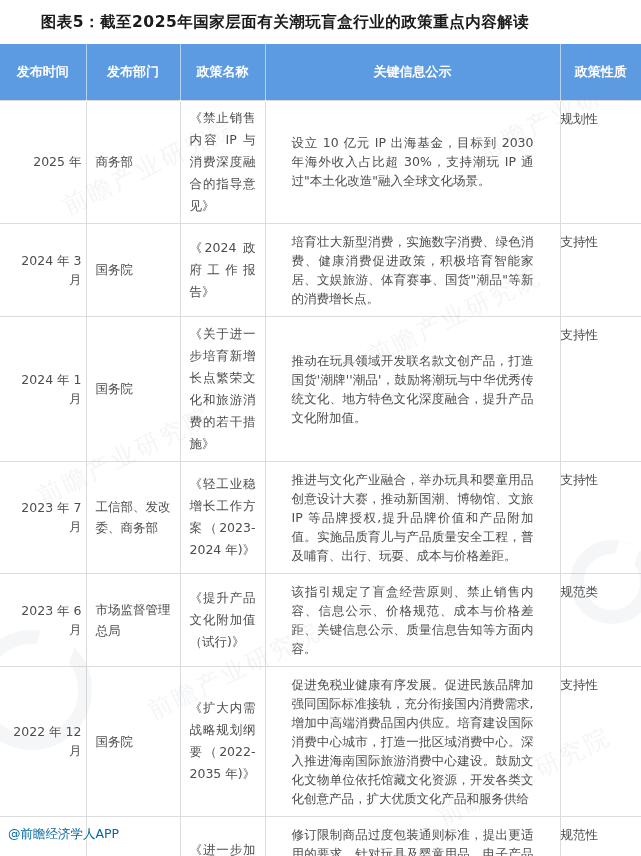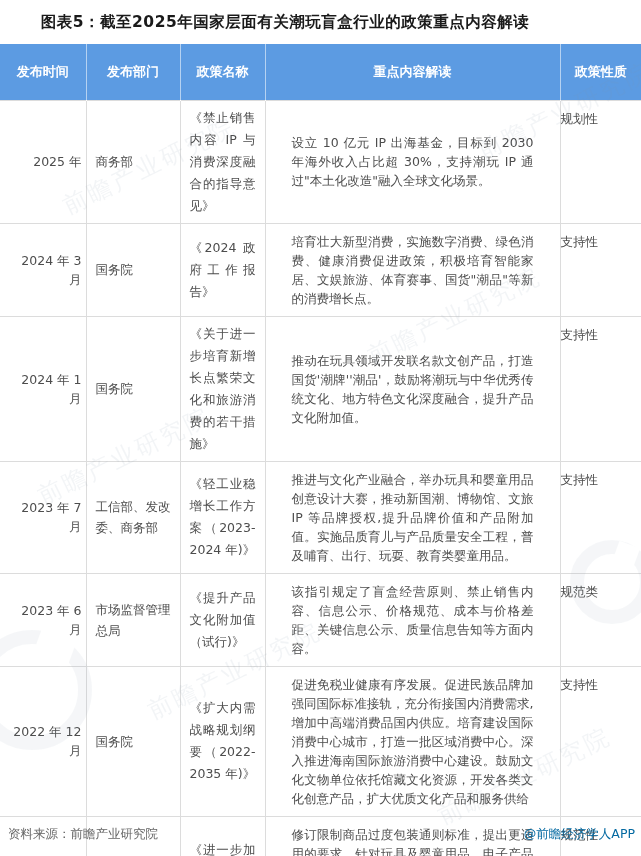--- a/index.html
+++ b/index.html
@@ -97,21 +97,21 @@
       <col style="width:94px">
       <col style="width:85px">
       <col style="width:295px">
       <col style="width:81px">
   </colgroup>
   <thead>
     <tr>
       <th>发布时间</th>
       <th>发布部门</th>
       <th>政策名称</th>
-      <th>重点内容解读</th>
+      <th>关键信息公示</th>
       <th>政策性质</th>
     </tr>
   </thead>
   <tbody>
       <tr>
     <td class="c-date">2025 年</td>
     <td class="c-dept">商务部</td>
     <td class="c-policy">《禁止销售内容 IP 与消费深度融合的指导意见》</td>
     <td class="c-content">设立 10 亿元 IP 出海基金，目标到 2030 年海外收入占比超 30%，支持潮玩 IP 通过"本土化改造"融入全球文化场景。</td>
     <td class="c-nature">规划性</td>
@@ -127,21 +127,21 @@
     <td class="c-date">2024 年 1 月</td>
     <td class="c-dept">国务院</td>
     <td class="c-policy">《关于进一步培育新增长点繁荣文化和旅游消费的若干措施》</td>
     <td class="c-content">推动在玩具领域开发联名款文创产品，打造国货'潮牌''潮品'，鼓励将潮玩与中华优秀传统文化、地方特色文化深度融合，提升产品文化附加值。</td>
     <td class="c-nature">支持性</td>
   </tr>
       <tr>
     <td class="c-date">2023 年 7 月</td>
     <td class="c-dept">工信部、发改委、商务部</td>
     <td class="c-policy">《轻工业稳增长工作方案（2023-2024 年)》</td>
-    <td class="c-content">推进与文化产业融合，举办玩具和婴童用品创意设计大赛，推动新国潮、博物馆、文旅 IP 等品牌授权,提升品牌价值和产品附加值。实施品质育儿与产品质量安全工程，普及哺育、出行、玩耍、教育类婴童用品。</td>
+    <td class="c-content">推进与文化产业融合，举办玩具和婴童用品创意设计大赛，推动新国潮、博物馆、文旅 IP 等品牌授权,提升品牌价值和产品附加值。实施品质育儿与产品质量安全工程，普及哺育、出行、玩耍、成本与价格差距。</td>
     <td class="c-nature">支持性</td>
   </tr>
       <tr>
     <td class="c-date">2023 年 6 月</td>
     <td class="c-dept">市场监督管理总局</td>
     <td class="c-policy">《提升产品文化附加值（试行)》</td>
     <td class="c-content">该指引规定了盲盒经营原则、禁止销售内容、信息公示、价格规范、成本与价格差距、关键信息公示、质量信息告知等方面内容。</td>
     <td class="c-nature">规范类</td>
   </tr>
       <tr>
@@ -166,15 +166,14 @@
   <span class="wm" style="left:470px; top:95px;">前瞻产业研究院</span>
   <span class="wm" style="left:360px; top:300px;">前瞻产业研究院</span>
   <span class="wm" style="left:30px;  top:440px;">前瞻产业研究院</span>
   <span class="wm" style="left:140px; top:655px;">前瞻产业研究院</span>
   <span class="wm" style="left:430px; top:760px;">前瞻产业研究院</span>
   <div class="wm-logo big"></div>
   <div class="wm-logo small"></div>
 </div>
 
 <div class="footer">
-  <span class="src">资料来源：前瞻产业研究院</span>
   <span class="credit">@前瞻经济学人APP</span>
 </div>
 
 </body></html>

